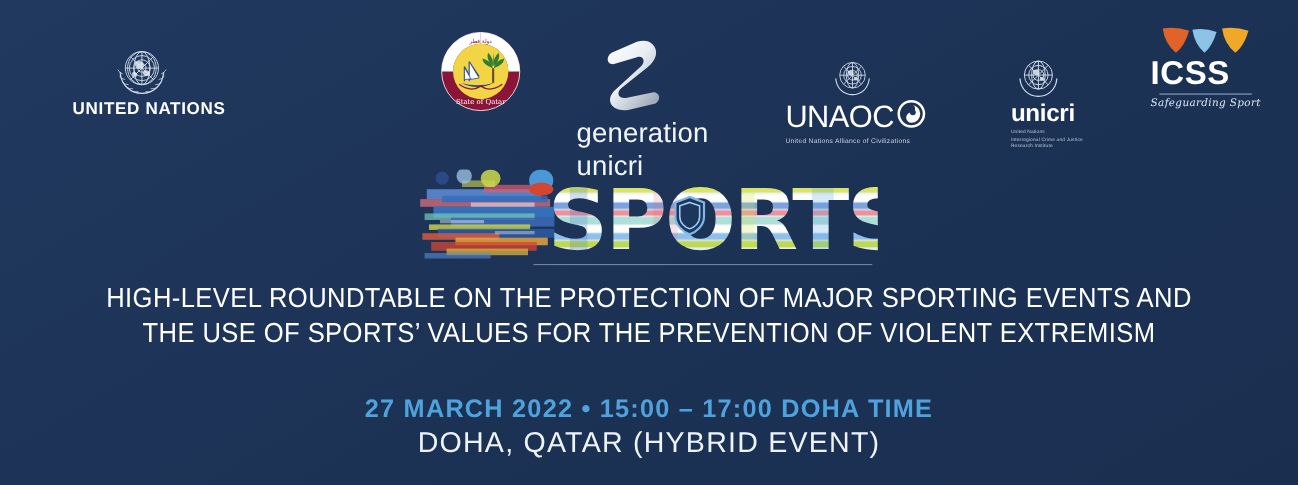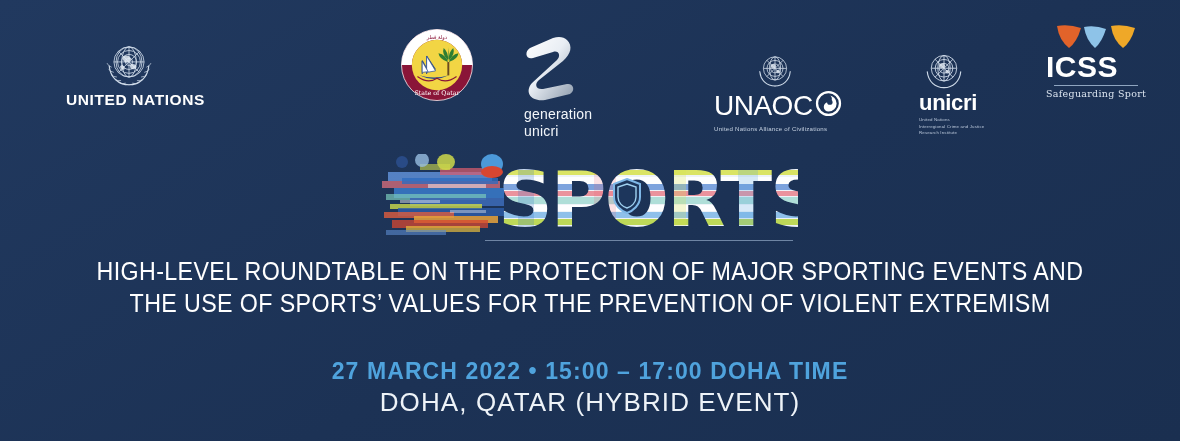--- a/index.html
+++ b/index.html
@@ -32,21 +32,21 @@
     font-size:15.5px;line-height:1.25;letter-spacing:.6px;
     white-space:nowrap;
   }
 
   
   .logo-qatar{left:400px;top:10px;}
 
   
   .logo-ga{left:512px;top:16px;}
   .ga-text{
-    margin-left:12px;color:#f2f6fa;font-size:14px;line-height:1.18;
+    margin-left:12px;color:#f2f6fa;font-size:25px;line-height:1.18;
     letter-spacing:.2px;white-space:nowrap;
   }
 
   
   .logo-unaoc{left:708px;top:32px;}
   .unaoc-block{margin-left:6px;}
   .unaoc-word{
     display:flex;align-items:center;color:#fff;font-weight:normal;
     font-size:28px;letter-spacing:-0.5px;line-height:1;
   }
@@ -71,21 +71,21 @@
   .logo-icss{left:1046px;top:6px;display:block;text-align:left;}
   .icss-marks{height:26px;position:relative;width:86px;margin:0 auto;}
   .icss-word{
     color:#ffffff;font-size:30px;font-weight:bold;letter-spacing:.5px;
     line-height:1;margin-top:2px;
   }
   .icss-rule{
     width:84px;height:1px;background:#8fa5c0;margin:3px auto 2px;
   }
   .icss-tag{
-    color:#dbe4ef;font-size:9.5px;
+    color:#dbe4ef;font-size:9.5px;font-style:italic;
     font-family:"DejaVu Serif",serif;letter-spacing:.3px;
   }
 
   
   .mark-wrap{
     position:absolute;left:0;top:152px;width:1180px;height:104px;
   }
   .mark-inner{
     position:relative;width:420px;height:104px;margin:0 auto;
   }

